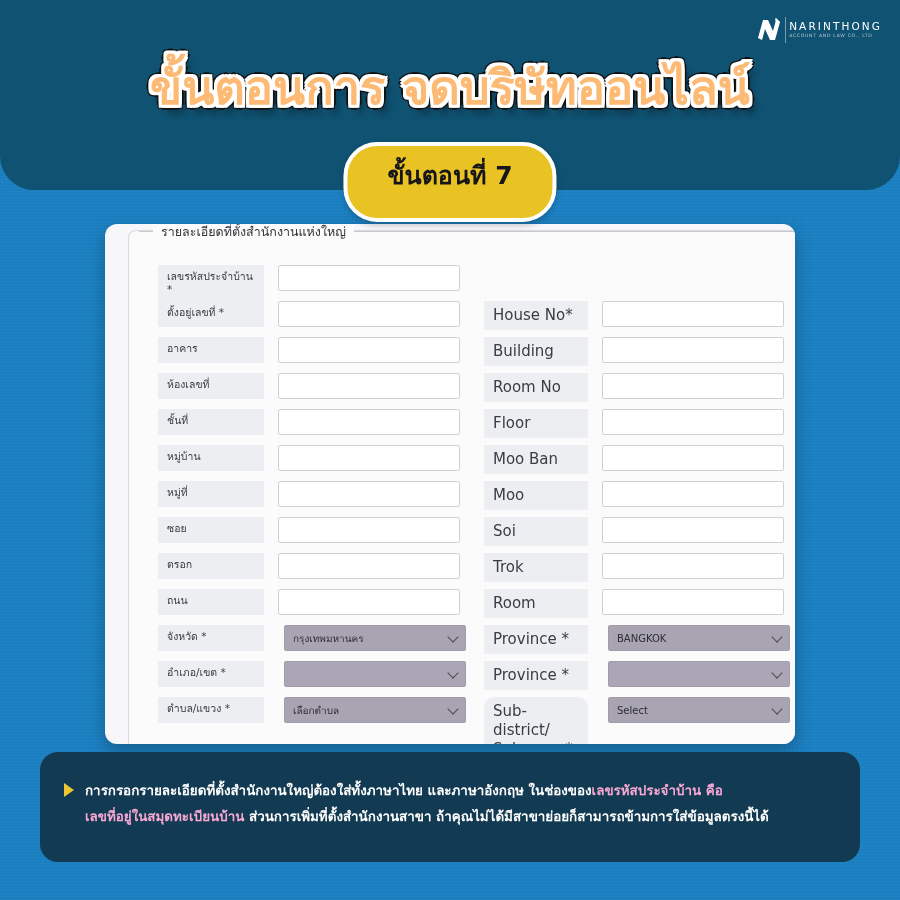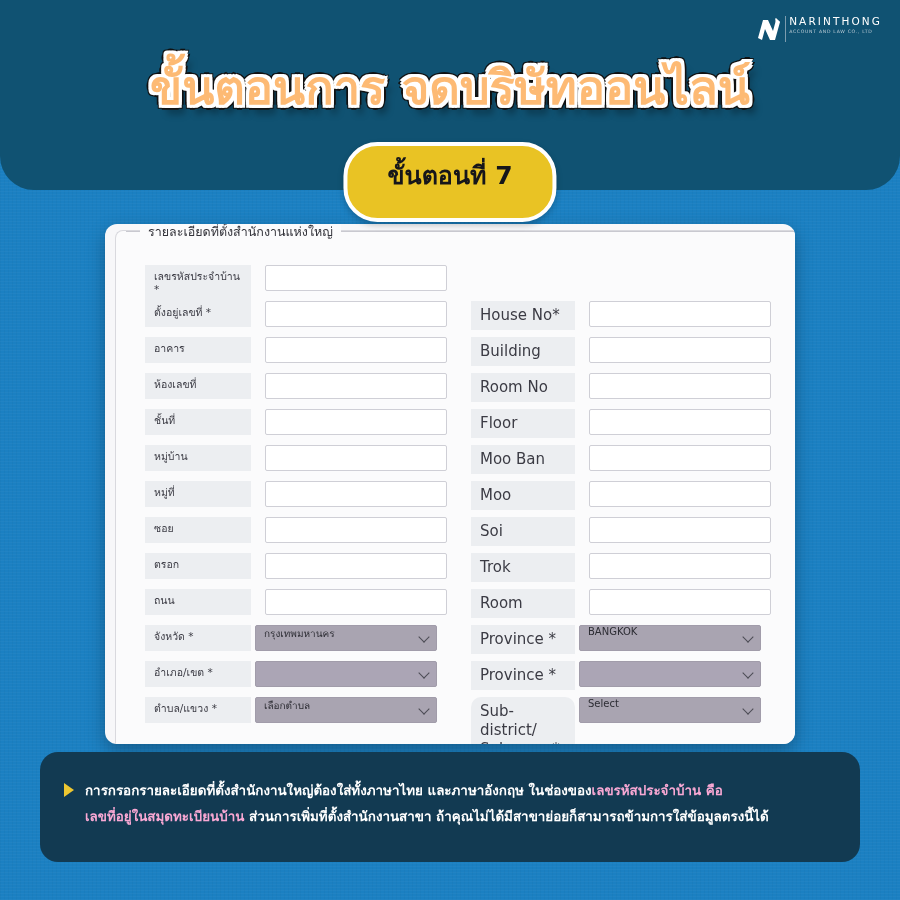--- a/index.html
+++ b/index.html
@@ -34,21 +34,21 @@
     border-bottom-left-radius: 34px;
     border-bottom-right-radius: 34px;
     z-index: 2;
   }
 
   .logo {
     position: absolute;
     right: 18px;
     top: 16px;
     display: flex;
-    align-items: flex-start;
+    align-items: center;
     gap: 3px;
   }
   .logo-mark {
     width: 26px; height: 28px;
     position: relative;
   }
   .logo-divider {
     width: 1px;
     height: 26px;
     background: #7c9cae;
@@ -117,21 +117,21 @@
     width: 690px;
     height: 520px;
     background: #f7f7f9;
     border-radius: 12px;
     box-shadow: 0 7px 18px rgba(0,0,0,.28);
     z-index: 3;
     overflow: hidden;
   }
   .form-inner {
     position: absolute;
-    left: 10px; top: 6px;
+    left: 23px; top: 6px;
     width: 684px;
     height: 520px;
     background: #fbfbfc;
     border-top-left-radius: 8px;
     border: 1px solid #d9d9de;
     border-right: none;
     border-bottom: none;
     background-image:
       radial-gradient(circle at 1px 1px, rgba(0,0,0,.028) 0.5px, transparent 0.6px);
     background-size: 4px 4px;
@@ -185,27 +185,27 @@
     margin-left: 14px;
     background: #ffffff;
     border: 1px solid #cfcfd6;
     border-radius: 2px;
   }
   .col-en .field-input { width: 182px; }
 
   .field-select {
     width: 182px;
     height: 26px;
-    margin-left: 4px;
+    margin-left: 20px;
     background: #a9a4b1;
     border: 1px solid #a19caa;
     border-radius: 2px;
     position: relative;
     display: flex;
-    align-items: flex-start;
+    align-items: center;
     padding: 0 8px;
     font-size: 10px;
     color: #2c2c33;
   }
   .field-select.empty { background: #aba5b5; }
   .chev {
     position: absolute;
     right: 8px;
     top: 50%;
     width: 8px; height: 8px;

